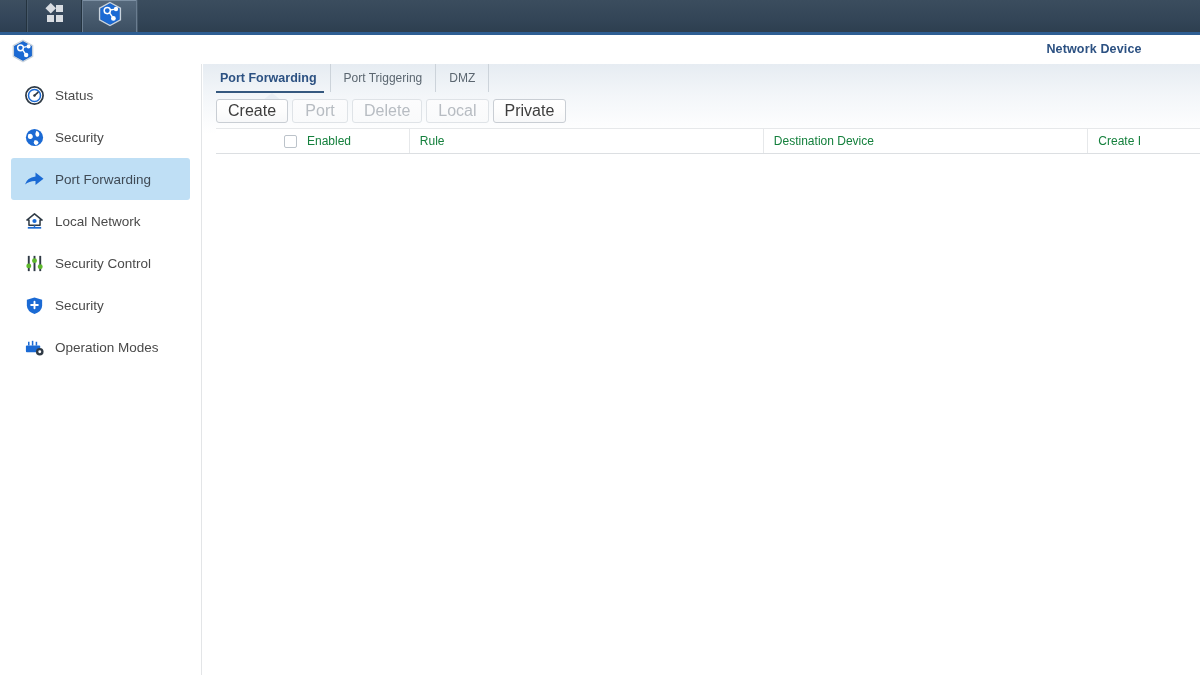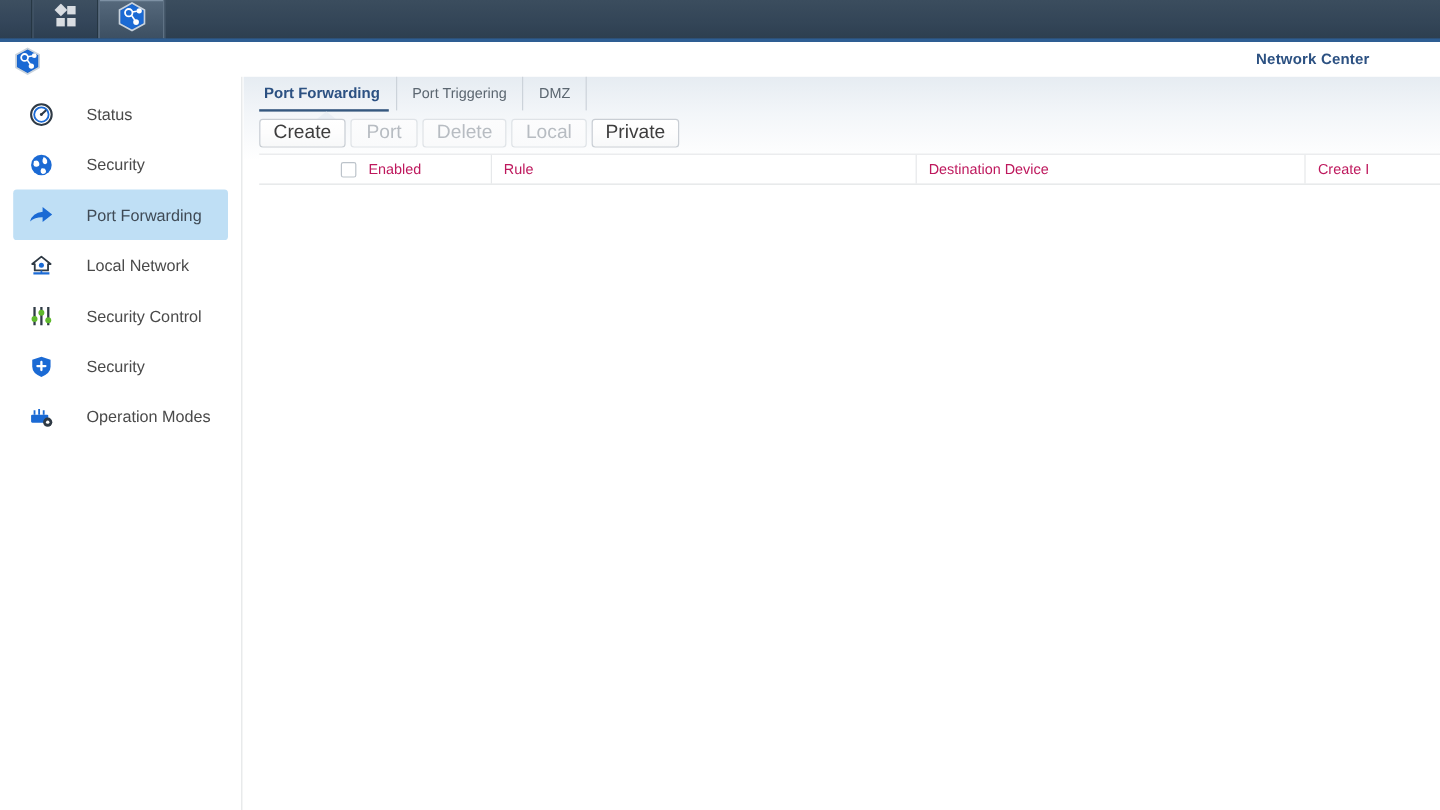--- a/index.html
+++ b/index.html
@@ -85,21 +85,21 @@
     width: 202px; height: 611px;
     background: #ffffff;
     border-right: 1px solid #e3e5e7;
     padding-top: 10px;
   }
   .side-item {
     height: 42px;
     display: flex;
     align-items: center;
     padding-left: 12px;
-    gap: 27px;
+    gap: 10px;
     cursor: pointer;
     border-radius: 3px;
     margin: 0 11px 0 11px;
   }
   .side-item .lbl {
     font-size: 13.5px;
     color: #4a4a4a;
   }
   .side-item.active {
     background: #bfdff5;
@@ -211,21 +211,21 @@
     border-top: 1px solid #e6e8ea;
     border-bottom: 1px solid #dcdfe2;
     background: #ffffff;
     display: flex;
     align-items: stretch;
   }
   .th {
     display: flex;
     align-items: center;
     font-size: 12px;
-    color: #be185d;
+    color: #15803d;
     border-right: 1px solid #e6e8ea;
     padding-left: 10px;
     overflow: hidden;
     white-space: nowrap;
   }
   .th.c-enabled { width: 204px; padding-left: 0; gap: 10px; padding-left: 68px; }
   .th.c-rule { width: 382px; }
   .th.c-dest { width: 350px; }
   .th.c-priv { width: 120px; border-right: none; }
   .hdr-check {
@@ -285,21 +285,21 @@
     <polygon points="13,1.5 23.4,7.25 23.4,18.75 13,24.5 2.6,18.75 2.6,7.25" fill="#1a62c4" stroke="#c9d3dd" stroke-width="1.6"></polygon>
     <polygon points="13,3 22.1,8 22.1,18 13,23 3.9,18 3.9,8" fill="#1b6ad4"></polygon>
     <circle cx="10.3" cy="9.6" r="3.1" fill="none" stroke="#ffffff" stroke-width="1.6"></circle>
     <circle cx="19" cy="8" r="2.2" fill="#ffffff"></circle>
     <circle cx="16.4" cy="17.4" r="2.4" fill="#ffffff"></circle>
     <line x1="12.6" y1="11.8" x2="15.4" y2="15.8" stroke="#ffffff" stroke-width="1.5"></line>
     <line x1="13" y1="9" x2="17" y2="8.3" stroke="#ffffff" stroke-width="1.4"></line>
   </svg>
 </div>
 
-<div id="app-title">Network Center</div>
+<div id="app-title">Network Device</div>
 
 <div id="sidebar">
 
   <div class="side-item">
     <span class="side-ico">
       <svg width="21" height="21" viewBox="0 0 22 22">
         <circle cx="11" cy="11" r="9" fill="none" stroke="#2f3a45" stroke-width="1.8"></circle>
         <circle cx="11" cy="11" r="6.3" fill="none" stroke="#1b6ad4" stroke-width="1.6"></circle>
         <line x1="11" y1="11" x2="14.6" y2="7.6" stroke="#2f3a45" stroke-width="1.8" stroke-linecap="round"></line>
         <circle cx="11" cy="11" r="1.3" fill="#2f3a45"></circle>

